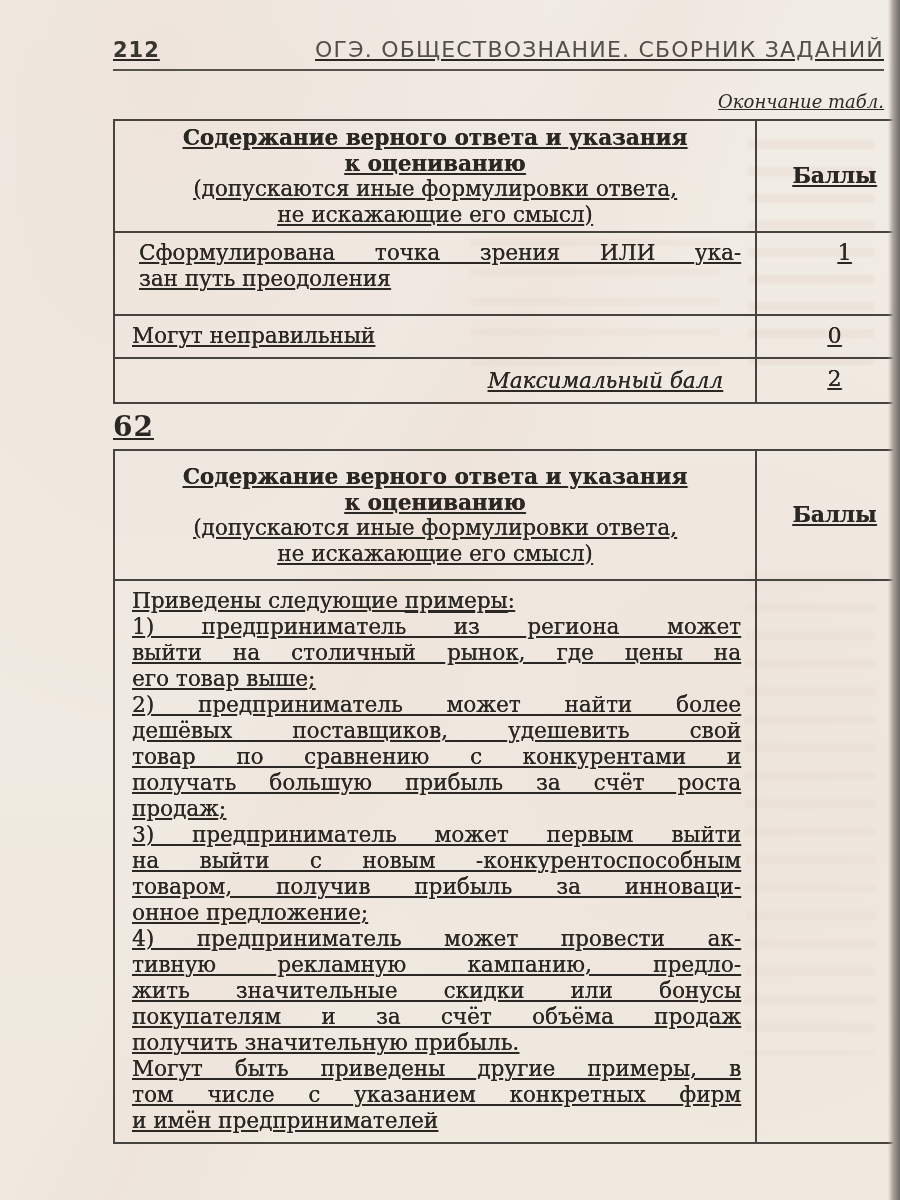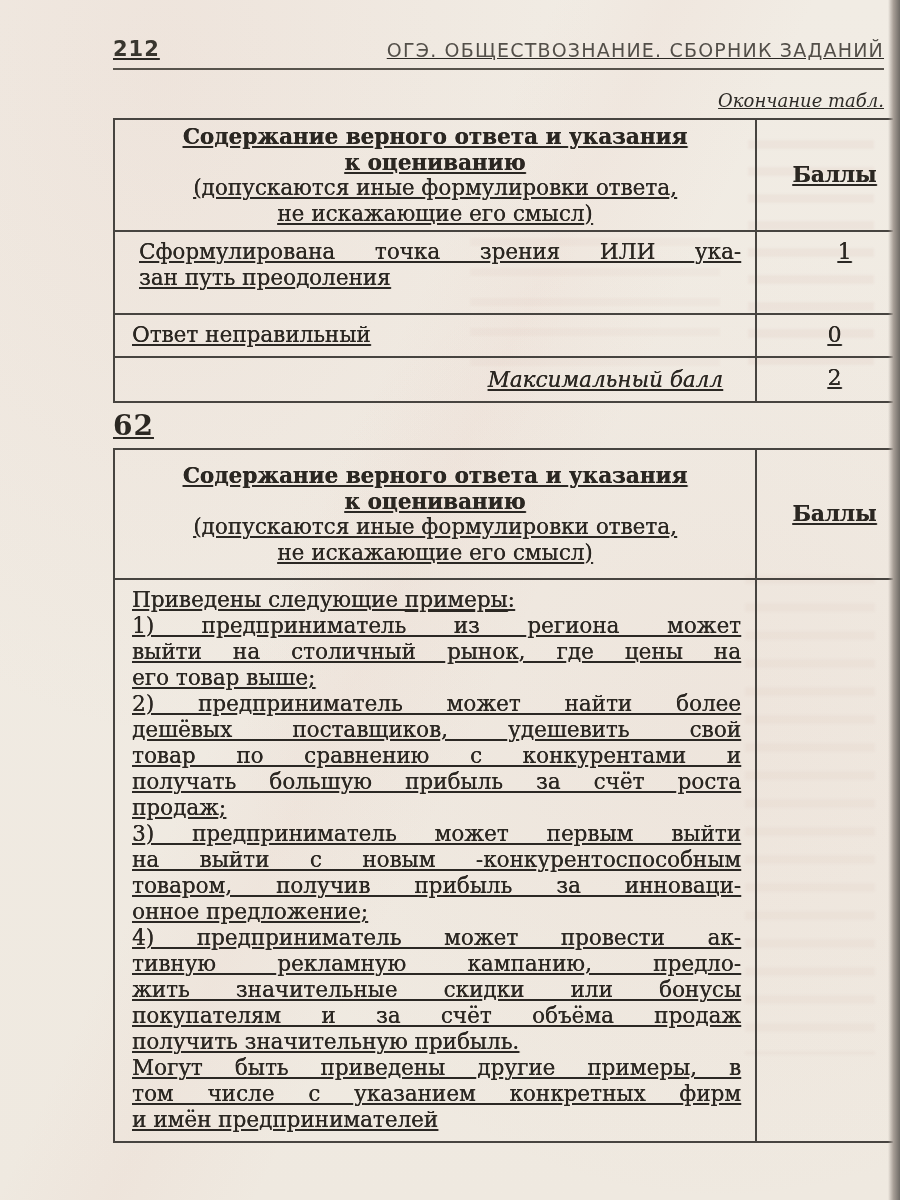--- a/index.html
+++ b/index.html
@@ -30,21 +30,21 @@
     background:repeating-linear-gradient(180deg, rgba(170,104,92,0.07) 0 8px, transparent 8px 30px);opacity:.5;}
 
   .content{position:absolute;left:113px;top:0;width:771px;text-decoration:underline;}
 
   .pagehead{
     margin-top:37px;display:flex;justify-content:space-between;align-items:flex-end;
     border-bottom:2px solid #57534c;padding-bottom:7px;
     font-family:"DejaVu Sans","Liberation Sans",sans-serif;
   }
   .pagenum{font-size:21px;font-weight:bold;color:#39362f;letter-spacing:1px;}
-  .runtitle{font-size:19px;color:#534f49;letter-spacing:1.2px;}
+  .runtitle{font-size:22px;color:#534f49;letter-spacing:1.2px;}
 
   .contnote{margin-top:18px;text-align:right;font-style:italic;font-size:18px;line-height:25px;color:#2e2b27;}
 
   table.rubric{
     border-collapse:collapse;width:771px;table-layout:fixed;
     font-size:21.5px;line-height:26px;color:#2b2722;
     text-shadow:0.25px 0 0 currentColor;
   }
   table.t1{margin-top:5px;}
   table.t2{margin-top:7px;}
@@ -96,21 +96,21 @@
       </tr>
       <tr class="row1">
         <td class="c1 bodycell">
           <div class="jl">Сформулирована точка зрения ИЛИ ука-</div>
           <div>зан путь преодоления</div>
         </td>
         <td class="c2 score">1</td>
       </tr>
       <tr>
         <td class="c1 bodycell">
-          <div>Ответ неправильный</div>
+          <div>Могут неправильный</div>
         </td>
         <td class="c2 score">0</td>
       </tr>
       <tr>
         <td class="c1 bodycell maxcell">
           <div class="maxline">Максимальный балл</div>
         </td>
         <td class="c2 score">2</td>
       </tr>
     </tbody>

